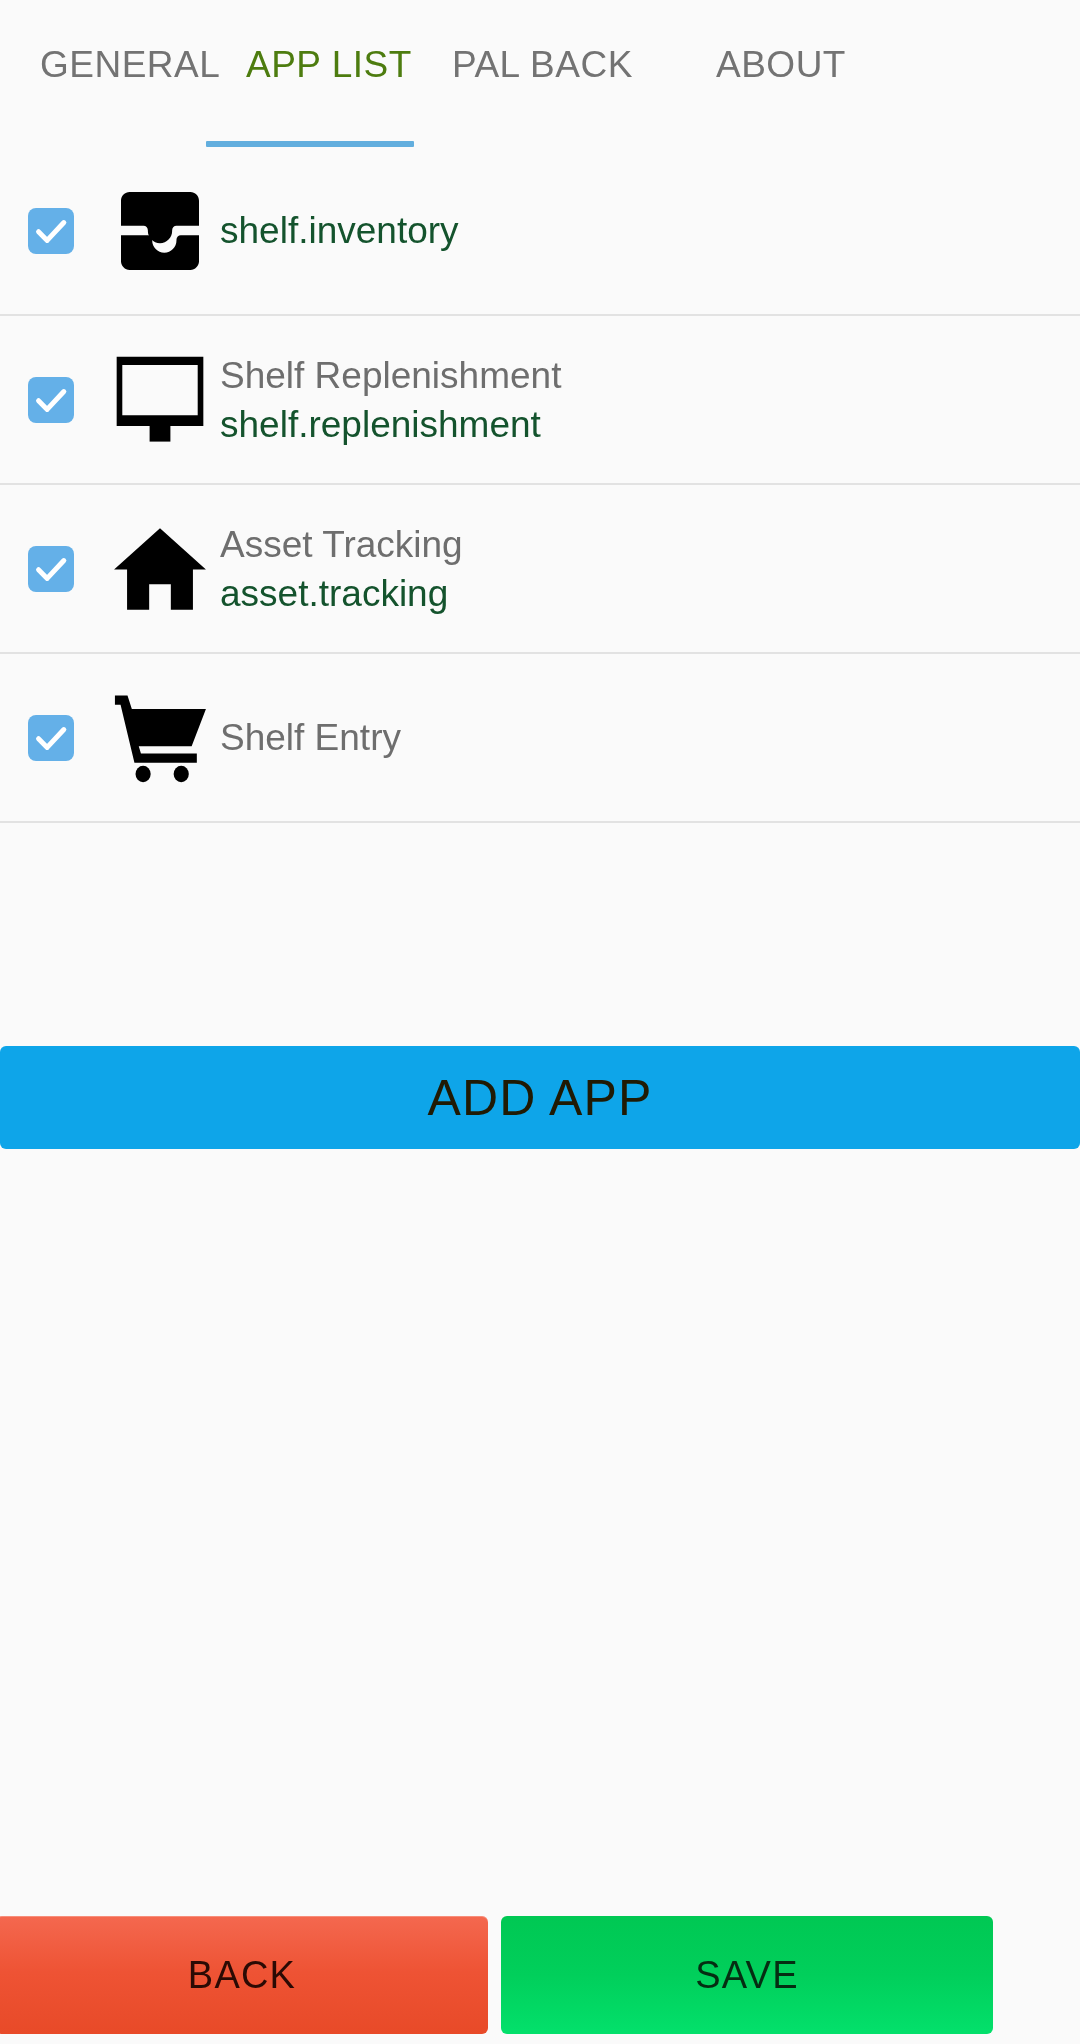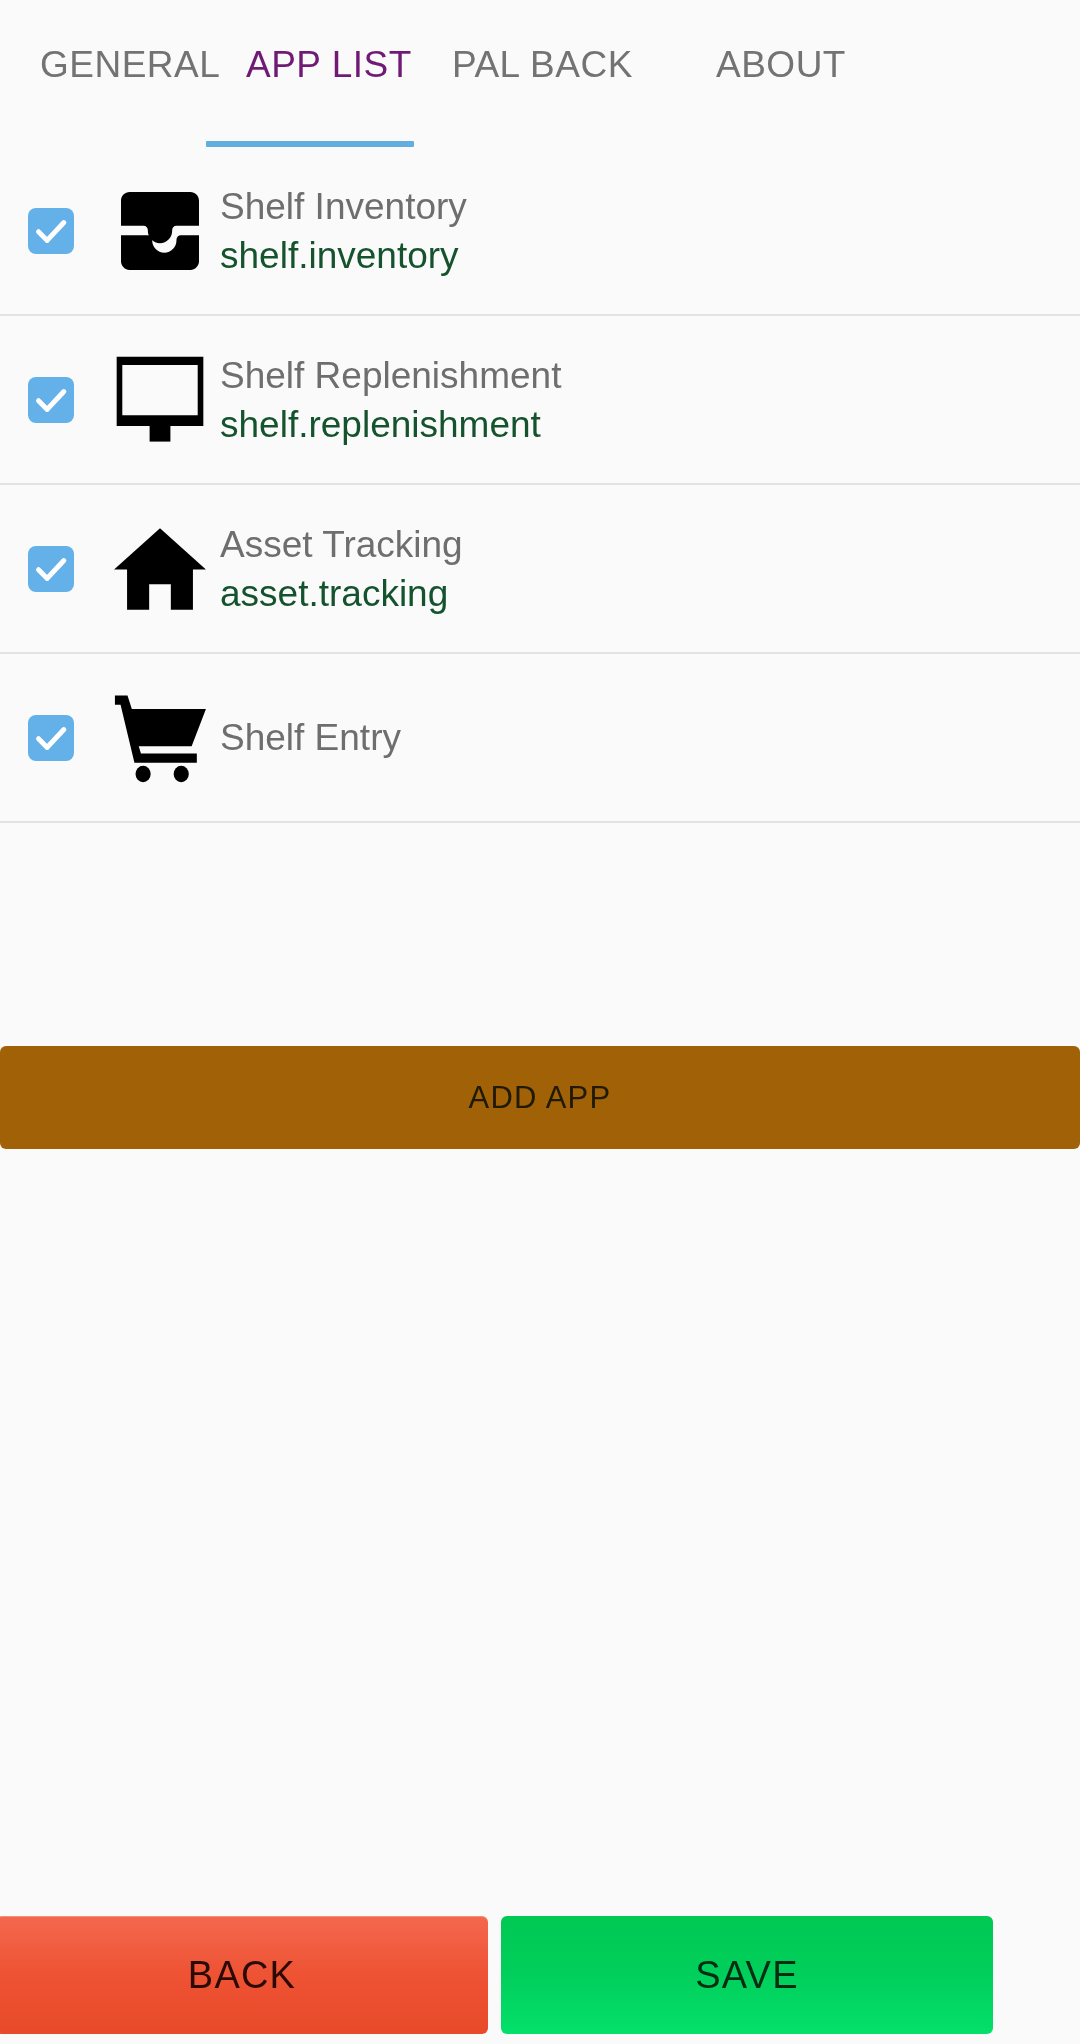--- a/index.html
+++ b/index.html
@@ -29,21 +29,21 @@
   .tab {
     position: absolute;
     top: 44px;
     font-size: 37px;
     letter-spacing: 0.5px;
     color: #737373;
     white-space: nowrap;
     font-weight: 400;
   }
   .tab.active {
-    color: #701a75;
+    color: #4d7c0f;
   }
   .tab-underline {
     position: absolute;
     height: 6px;
     background: #62aede;
     border-radius: 1px;
   }
 
   
   .applist {
@@ -112,25 +112,25 @@
     white-space: nowrap;
   }
 
   
   .add-app-btn {
     position: absolute;
     left: 0;
     top: 1046px;
     width: 1080px;
     height: 103px;
-    background: #a16207;
+    background: #0ea5e9;
     border: none;
     border-radius: 6px;
     color: #201a04;
-    font-size: 31px;
+    font-size: 50px;
     font-family: "Liberation Sans", sans-serif;
     letter-spacing: 1.2px;
     cursor: pointer;
     display: flex;
     align-items: center;
     justify-content: center;
   }
 
   
   .bottom-bar {
@@ -187,21 +187,20 @@
           <path fill="none" stroke="#ffffff" stroke-width="2.6" stroke-linecap="round" stroke-linejoin="round" d="M5.5 12.4 10 16.9 18.7 7.6"></path>
         </svg>
       </div>
       <div class="app-icon">
         <svg width="104" height="104" viewBox="0 0 24 24">
           <path fill="#000" d="M19 3H5c-1.1 0-2 .9-2 2v5.8h5.2c.55 0 1 .45 1 1v.2c0 1.55 1.25 2.8 2.8 2.8s2.8-1.25 2.8-2.8v-.2c0-.55.45-1 1-1H21V5c0-1.1-.9-2-2-2z"></path>
           <path fill="#000" d="M3 13v6c0 1.1.9 2 2 2h14c1.1 0 2-.9 2-2v-6h-4.2c-.55 0-1 .45-1 1v.2c0 1.55-1.25 2.8-2.8 2.8s-2.8-1.25-2.8-2.8V14c0-.55-.45-1-1-1H3z"></path>
         </svg>
       </div>
       <div class="app-text">
-        <div class="app-name">Shelf Inventory</div>
         <div class="app-pkg">shelf.inventory</div>
       </div>
     </div>
     <div class="app-row">
       <div class="checkbox">
         <svg width="46" height="46" viewBox="0 0 24 24">
           <path fill="none" stroke="#ffffff" stroke-width="2.6" stroke-linecap="round" stroke-linejoin="round" d="M5.5 12.4 10 16.9 18.7 7.6"></path>
         </svg>
       </div>
       <div class="app-icon">

